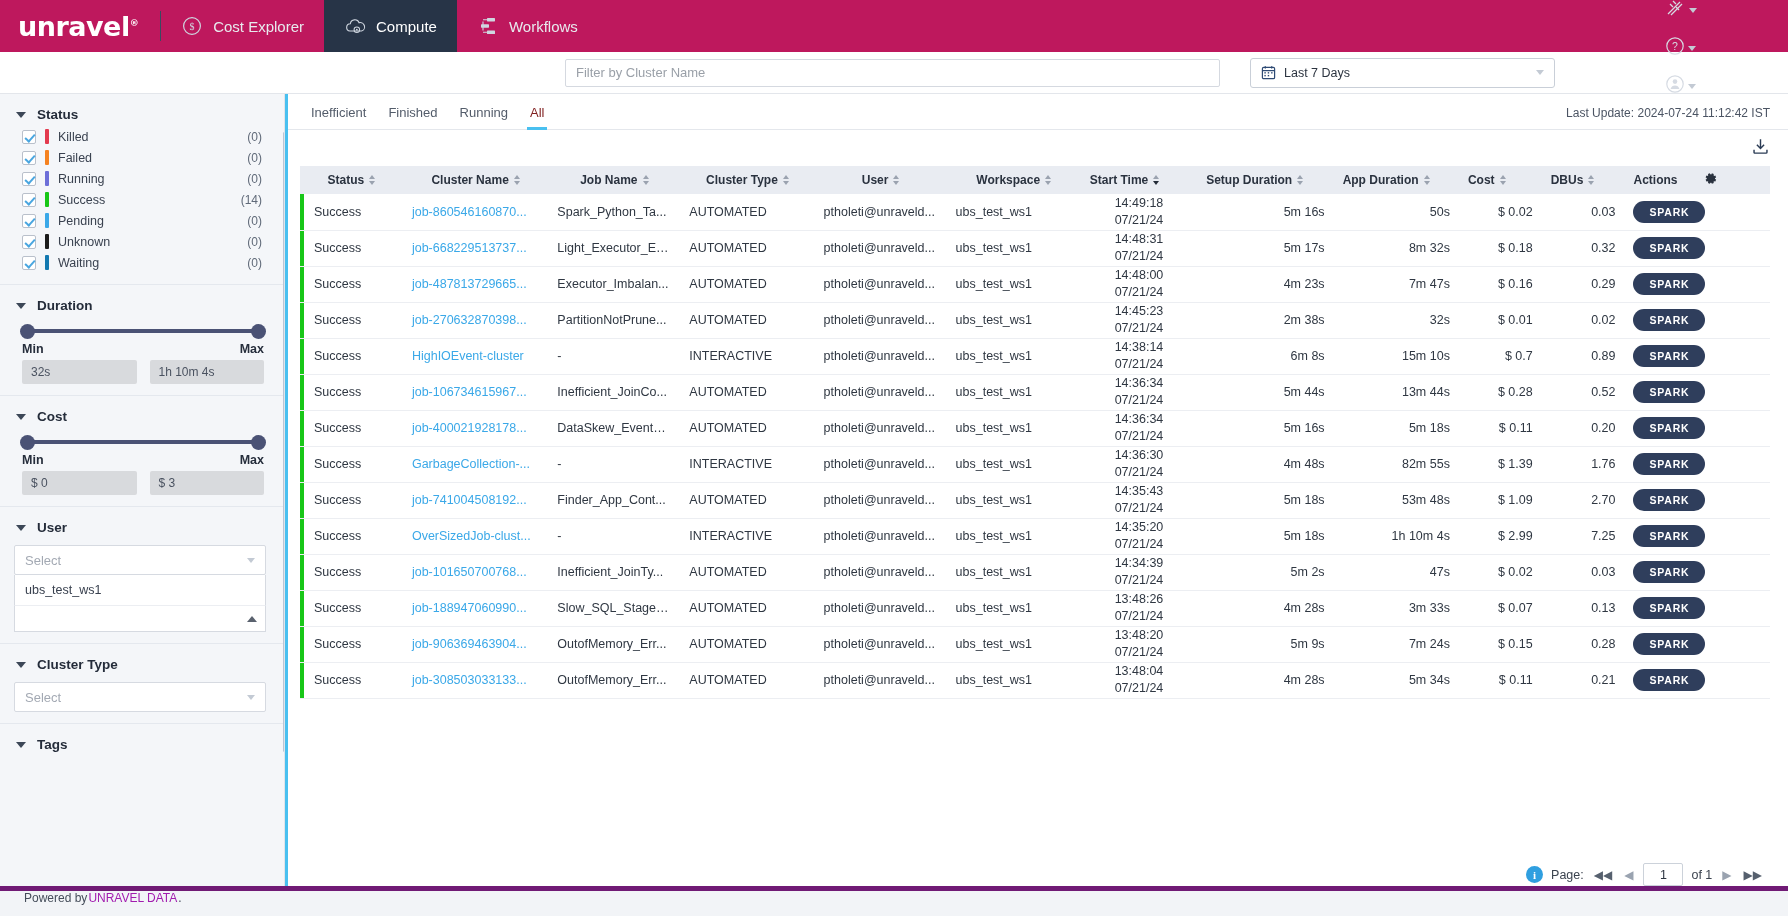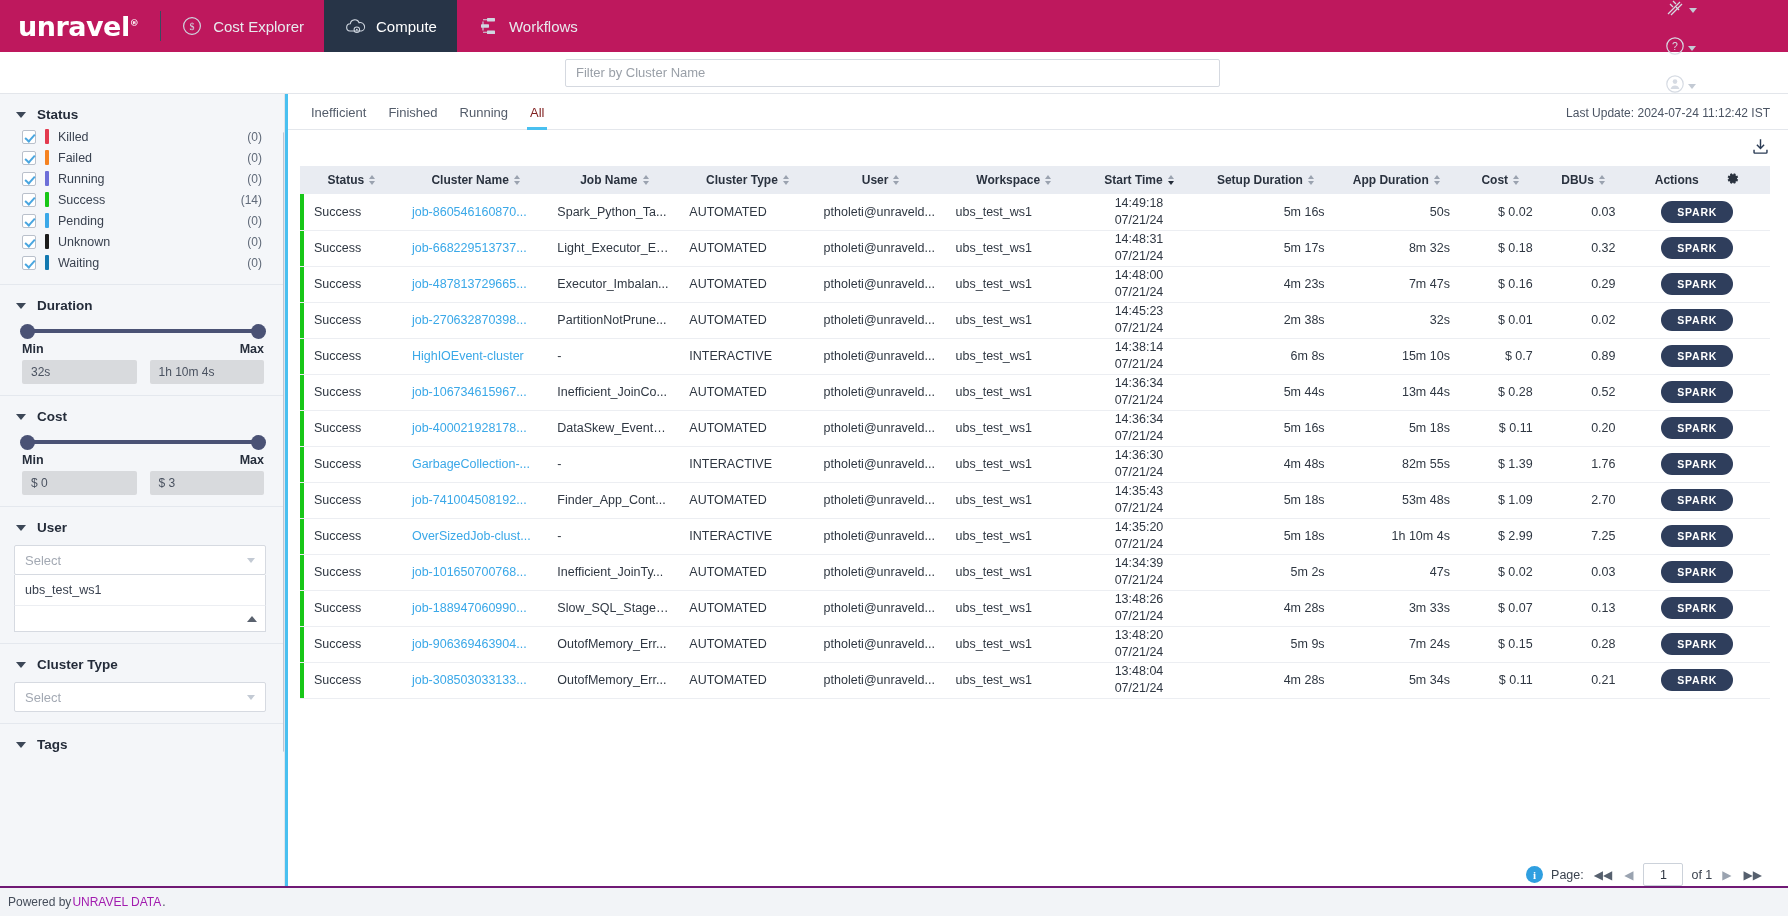--- a/index.html
+++ b/index.html
@@ -195,21 +195,21 @@
     height: 36px; font-size: 12.5px; color: #2f3742; padding: 0 9px;
     border-bottom: 1px solid #eceef2; white-space: nowrap; overflow: hidden;
     text-overflow: ellipsis;
   }
   tbody tr td:first-child { position: relative; padding-left: 14px; }
   tbody tr td:first-child::before {
     content: ""; position: absolute; left: 0; top: 0; bottom: 0; width: 4px;
     background: var(--sc, #18c718);
   }
   .link { color: #3aa8e8; cursor: pointer; }
-  .tcenter { text-align: center; }
+  .tcenter { text-align: left; }
   .tright { text-align: right; }
   .ts { line-height: 1.35; text-align: center; font-size: 12.5px; }
   .spark-btn {
     display: inline-block; background: #2f3e5c; color: #fff; font-size: 10.5px;
     font-weight: 700; letter-spacing: .8px; padding: 5px 16px; border-radius: 11px;
     cursor: pointer;
   }
 
   .pager {
     display: flex; align-items: center; justify-content: flex-end; gap: 8px;
@@ -223,22 +223,22 @@
   .pg-input {
     width: 40px; height: 23px; border: 1px solid #ccd2da; border-radius: 2px;
     text-align: center; font-size: 12.5px; color: #2d3541; outline: none;
     font-family: "Liberation Sans", sans-serif;
   }
   .pg-btn { color: #9aa3b0; cursor: pointer; font-size: 12px; padding: 0 2px; user-select: none; }
   .pg-btn.on { color: #56606e; }
 
   
   .footer {
-    height: 30px; flex: 0 0 30px; background: #f2f4f7; border-top: 2px solid #701a75;
-    display: flex; align-items: center; padding-left: 8px; font-size: 12px; color: #454d5a;
+    height: 30px; flex: 0 0 30px; background: #f2f4f7; border-top: 5px solid #701a75;
+    display: flex; padding-left: 24px; font-size: 12px; color: #454d5a;
   }
   .footer a { color: #a21caf; text-decoration: none; margin: 0 1px; }
 </style>
 </head>
 <body>
 
 <div class="topnav">
   <div class="logo"><span>unravel</span><sup>®</sup></div>
   <div class="logo-divider"></div>
 
@@ -310,20 +310,38 @@
       </span>
       <span class="caret-d"></span>
     </div>
   </div>
 </div>
 
 <div class="filterbar">
   <div class="fb-spacer"></div>
   <div class="cluster-filter">
     <input type="text" placeholder="Filter by Cluster Name" style="">
+  </div>
+  <div class="daterange">
+    <span class="cal-ic">
+      <svg width="15" height="15" viewBox="0 0 16 16">
+          <rect x="1.5" y="2.6" width="13" height="12" rx="1.4" fill="none" stroke="currentColor" stroke-width="1.3"></rect>
+          <path d="M1.5 6h13" stroke="currentColor" stroke-width="1.3"></path>
+          <path d="M4.6 1.3v2.4M11.4 1.3v2.4" stroke="currentColor" stroke-width="1.4"></path>
+          <g fill="currentColor">
+            <rect x="3.6" y="7.6" width="1.5" height="1.5"></rect>
+            <rect x="7.2" y="7.6" width="1.5" height="1.5"></rect>
+            <rect x="10.8" y="7.6" width="1.5" height="1.5"></rect>
+            <rect x="3.6" y="10.6" width="1.5" height="1.5"></rect>
+            <rect x="7.2" y="10.6" width="1.5" height="1.5"></rect>
+          </g>
+        </svg>
+    </span>
+    <span class="dr-label">Last 7 Days</span>
+    <span class="caret-d"></span>
   </div>
 </div>
 
 <div class="body-wrap">
 
   <div class="sidebar">
 
     <div class="sb-section">
       <div class="sb-title">
         <span class="chev"></span>

